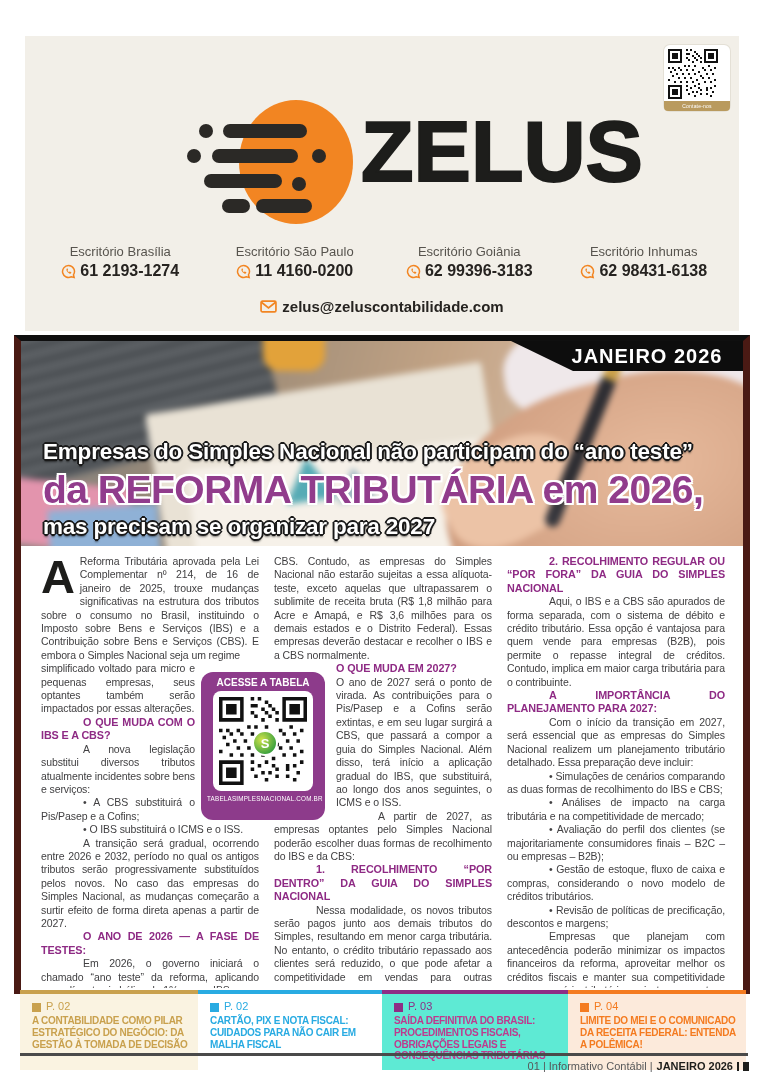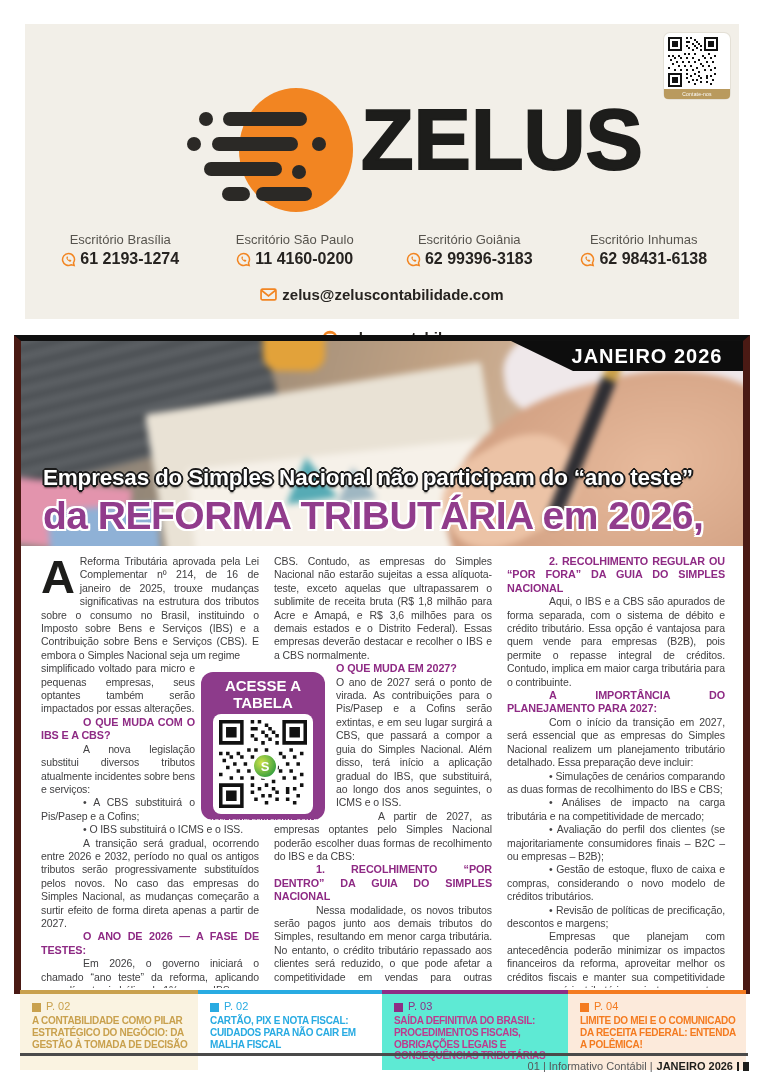--- a/index.html
+++ b/index.html
@@ -1,20 +1,20 @@
 <!DOCTYPE html>
 <html lang="pt-br"><head>
 <meta charset="utf-8">
 <style>
   html,body{margin:0;padding:0;background:#fff;}
   .page{position:relative;width:764px;height:1080px;background:#fff;overflow:hidden;
         font-family:"Liberation Sans","DejaVu Sans",sans-serif;color:#262320;}
 
   
-  .header-panel{position:absolute;left:25px;top:24px;width:714px;height:295px;background:#F2EFE8;}
+  .header-panel{position:absolute;left:25px;top:36px;width:714px;height:295px;background:#F2EFE8;}
   .hdr-qr{position:absolute;right:9px;top:9px;width:58px;background:#fff;border-radius:6px;
           padding:4px 4px 0 4px;box-shadow:0 0 0 1px #e4e0d6;}
   .hdr-qr svg{display:block;width:50px;height:50px;}
   .hdr-qr .qr-cap{display:block;background:#B99A5E;color:#fff;font-size:5px;text-align:center;
           border-radius:0 0 4px 4px;margin:2px -4px 0 -4px;padding:2px 0;letter-spacing:.2px;}
   .logo{position:absolute;left:160px;top:58px;width:172px;height:150px;}
   .logo .disc{position:absolute;left:54px;top:6px;width:114px;height:124px;border-radius:50%;background:#F28522;}
   .logo .bar,.logo .dot{position:absolute;background:#2B2926;border-radius:8px;height:14px;}
   .logo .dot{width:14px;border-radius:50%;}
   .brand{position:absolute;left:336px;top:72px;font-size:86px;font-weight:bold;color:#1D1D1B;
@@ -76,21 +76,21 @@
        text-align:justify;letter-spacing:-0.1px;}
   .col p{margin:0;text-indent:42px;}
   .col p.noind{text-indent:0;}
   .col h4{margin:0;font-size:10.8px;line-height:13.4px;color:#8E2A84;text-indent:42px;
           font-weight:bold;text-align:justify;}
   .dropcap{float:left;font-size:47px;line-height:40px;font-weight:bold;color:#1D1D1B;margin:2px 5px 0 0;}
   .cut-r{float:right;width:64px;height:150px;}
   .cut-l{float:left;width:62px;height:160px;}
   .qrbox{position:absolute;left:180px;top:126px;width:124px;height:148px;background:#8D3B8B;
          border-radius:12px;padding:5px 6px;box-sizing:border-box;z-index:4;}
-  .qrbox .qtitle{color:#fff;font-weight:bold;font-size:15px;text-align:center;letter-spacing:0;}
+  .qrbox .qtitle{color:#fff;font-weight:bold;font-size:10px;text-align:center;letter-spacing:0;}
   .qrbox .qwrap{position:relative;width:100px;height:100px;background:#fff;border-radius:8px;margin:3px auto 0;
         display:flex;align-items:center;justify-content:center;}
   .qrbox .qwrap svg{width:88px;height:88px;}
   .qrbox .qlogo{position:absolute;left:50%;top:50%;width:22px;height:22px;margin:-11px 0 0 -11px;border-radius:50%;
         background:radial-gradient(circle at 35% 35%,#cfe24a,#3aa13f 75%);display:flex;align-items:center;
         justify-content:center;color:#fff;font-weight:bold;font-size:13px;border:2px solid #fff;}
   .qrbox .qurl{color:#fff;font-size:6.3px;text-align:center;margin-top:4px;letter-spacing:.2px;}
 
   
   .teasers{position:absolute;left:20px;top:990px;width:726px;display:flex;}
@@ -241,20 +241,21 @@
           <div class="arm"></div>
           <div class="fingers"></div>
           <div class="pen"></div>
       </div>
       <div class="badge">
         <span>JANEIRO 2026</span>
       </div>
       <div class="headline">
         <div class="hl-white">Empresas do Simples Nacional não participam do “ano teste”</div>
         <div class="hl-purple">da REFORMA TRIBUTÁRIA em 2026,</div>
+        <div class="hl-white">mas precisam se organizar para 2027</div>
       </div>
     </div>
 
     <div class="article">
       <div class="cols">
 
         <div class="col">
           <p class="noind"><span class="dropcap">A</span><span>Reforma Tributária aprovada pela Lei Complementar nº 214, de 16 de janeiro de 2025, trouxe mudanças significativas na estrutura dos tributos sobre o consumo no Brasil, instituindo o Imposto sobre Bens e Serviços (IBS) e a Contribuição sobre Bens e Serviços (CBS). E embora o Simples Nacional seja um regime</span></p>
           <div class="cut-r"></div>
           <p class="noind">simplificado voltado para micro e pequenas empresas, seus optantes também serão impactados por essas alterações.</p>

